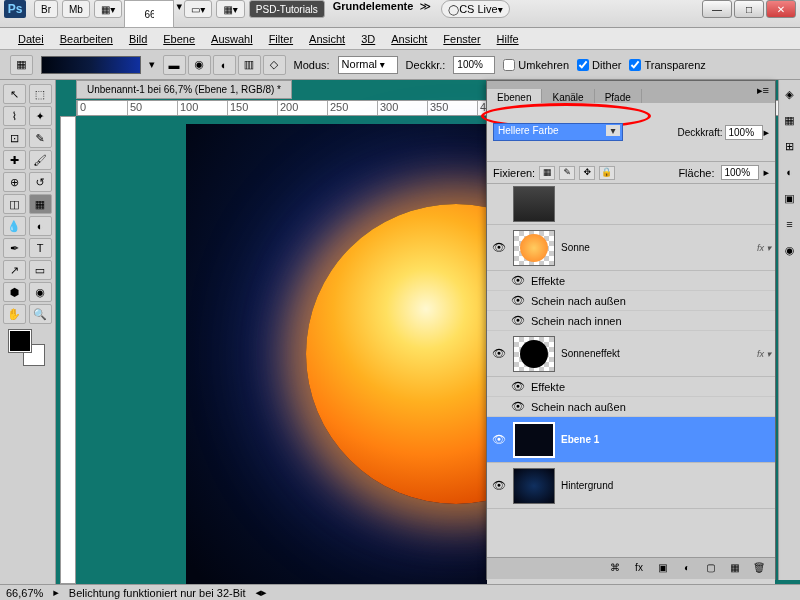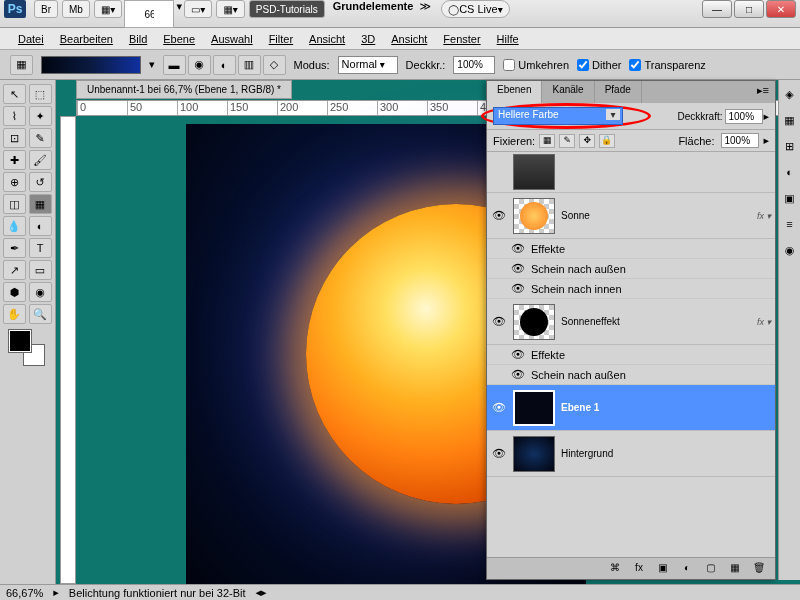--- a/index.html
+++ b/index.html
@@ -29,23 +29,23 @@
 .bg { position:absolute; width:22px; height:22px; background:#fff; border:1px solid #666; bottom:0; right:0; }
 .canvas-area { flex:1; background:#0f766e; position:relative; overflow:hidden; }
 .doc-tab { position:absolute; top:0; left:20px; background:#d0d0d0; padding:3px 10px; border:1px solid #999; font-size:10px; }
 .ruler-h { position:absolute; top:20px; left:20px; right:0; height:16px; background:#fff; border:1px solid #999; display:flex; font-size:8px; overflow:hidden; }
 .ruler-h span { width:50px; border-left:1px solid #aaa; padding-left:2px; color:#555; }
 .ruler-v { position:absolute; top:36px; left:4px; width:16px; bottom:0; background:#fff; border:1px solid #999; }
 .canvas { position:absolute; top:44px; left:130px; width:400px; height:500px; background:radial-gradient(ellipse at 45% 40%, #0a2060 0%, #051030 40%, #010410 80%); }
 .sun { position:absolute; top:80px; left:120px; width:300px; height:300px; border-radius:50%; background:radial-gradient(circle at 40% 35%, #fff8d0 0%, #ffe060 15%, #ffb020 35%, #ff8010 55%, #e05000 75%, #802000 100%); box-shadow:0 0 40px 20px rgba(255,150,30,0.6), 0 0 80px 40px rgba(100,100,255,0.3); }
 .layers-panel { position:absolute; top:80px; right:24px; width:290px; height:500px; background:#d4d4d4; border:1px solid #666; box-shadow:-2px 2px 6px rgba(0,0,0,0.3); }
 .panel-tabs { display:flex; background:#b0b0b0; height:22px; }
-.ptab { padding:3px 10px; font-size:10px; border-right:1px solid #999; }
+.ptab { padding:3px 10px; font-size:10px; border-right:1px solid #999;margin-top:8px; }
 .ptab.active { background:#d4d4d4; }
-.blend-row { display:flex; align-items:center; padding:4px 6px; border-bottom:1px solid #aaa; position:relative; }
+.blend-row { display:flex; align-items:center; padding:20px 6px; border-bottom:1px solid #aaa; position:relative; }
 .blend-sel { width:130px; background:#5090ff; color:#fff; border:1px solid #3060c0; padding:1px 4px; height:18px; font-size:10px; position:relative; }
 .blend-sel::after { content:"▾"; position:absolute; right:2px; top:1px; color:#333; background:#ddd; width:14px; text-align:center; }
 .highlight-oval { position:absolute; border:3px solid #ff0000; border-radius:50%; width:170px; height:26px; top:0px; left:-6px; pointer-events:none; }
 .opa-lbl { margin-left:auto; font-size:10px; }
 .opa-val { width:38px; border:1px solid #999; background:#fff; padding:1px 2px; font-size:10px; margin-left:3px; }
 .lock-row { display:flex; align-items:center; padding:3px 6px; border-bottom:1px solid #aaa; font-size:10px; gap:4px; }
 .lock-ico { width:16px; height:14px; border:1px solid #aaa; background:#e0e0e0; font-size:9px; text-align:center; }
 .layers-list { overflow-y:auto; height:400px; background:#d4d4d4; }
 .layer { display:flex; align-items:center; border-bottom:1px solid #bbb; padding:2px 4px; min-height:46px; gap:6px; }
 .layer.sel { background:#5090ff; color:#fff; }

